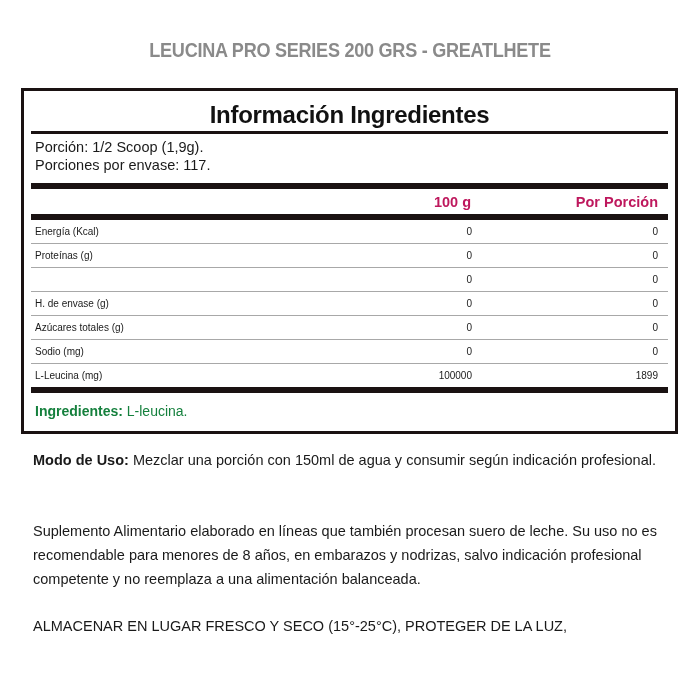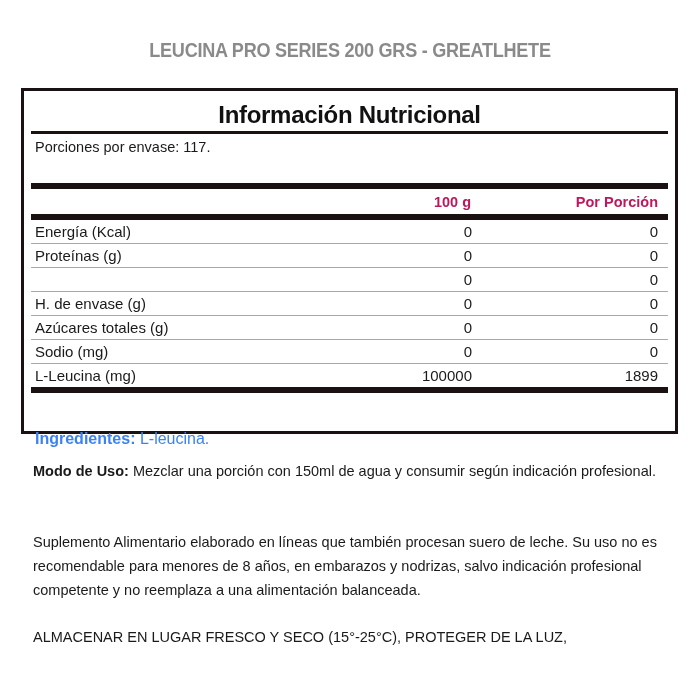--- a/index.html
+++ b/index.html
@@ -24,45 +24,46 @@
   .rule-thick { position: absolute; left: 7px; right: 7px; height: 6px; background: #1a1212; }
   .serving {
     position: absolute; left: 11px; top: 47px; font-size: 14.5px; line-height: 18px; color: #1a1a1a;
   }
   .col-head {
     position: absolute; top: 103px; font-size: 14.5px; font-weight: bold; color: #be185d;
   }
   .table { position: absolute; left: 7px; right: 7px; top: 129px; }
   .row {
     position: relative; height: 23px; border-bottom: 1.5px solid #a8a8a8;
-    font-size: 15px; line-height: 23px;
+    font-size: 10px; line-height: 23px;
   }
   .row:last-child { border-bottom: none; }
   .cell-name { position: absolute; left: 4px; }
   .cell-100 { position: absolute; right: 196px; text-align: right; }
   .cell-por { position: absolute; right: 10px; text-align: right; }
   .ingredients {
-    position: absolute; left: 11px; top: 312px; font-size: 16px; color: #3b82f6; margin-top: 27px;
+    position: absolute; left: 11px; top: 312px; font-size: 14px; color: #15803d;
   }
   .ingredients b { font-weight: bold; }
   .para {
-    position: absolute; left: 33px; width: 640px; font-size: 14.5px; line-height: 24px; color: #1a1a1a; margin-top: 11px;
+    position: absolute; left: 33px; width: 640px; font-size: 14.5px; line-height: 24px; color: #1a1a1a;
   }
   .para b { font-weight: bold; }
 </style>
 </head>
 <body>
 
 <div class="page-title">LEUCINA PRO SERIES 200 GRS - GREATLHETE</div>
 
 <div class="label-box">
-  <div class="nut-title">Información Nutricional</div>
+  <div class="nut-title">Información Ingredientes</div>
   <div class="rule-thin" style="top:40px"></div>
 
   <div class="serving">
+    <div>Porción: 1/2 Scoop (1,9g).</div>
     <div>Porciones por envase: 117.</div>
   </div>
 
   <div class="rule-thick" style="top:92px"></div>
 
   <div class="col-head" style="right:204px">100 g</div>
   <div class="col-head" style="right:17px">Por Porción</div>
 
   <div class="rule-thick" style="top:123px"></div>
 

